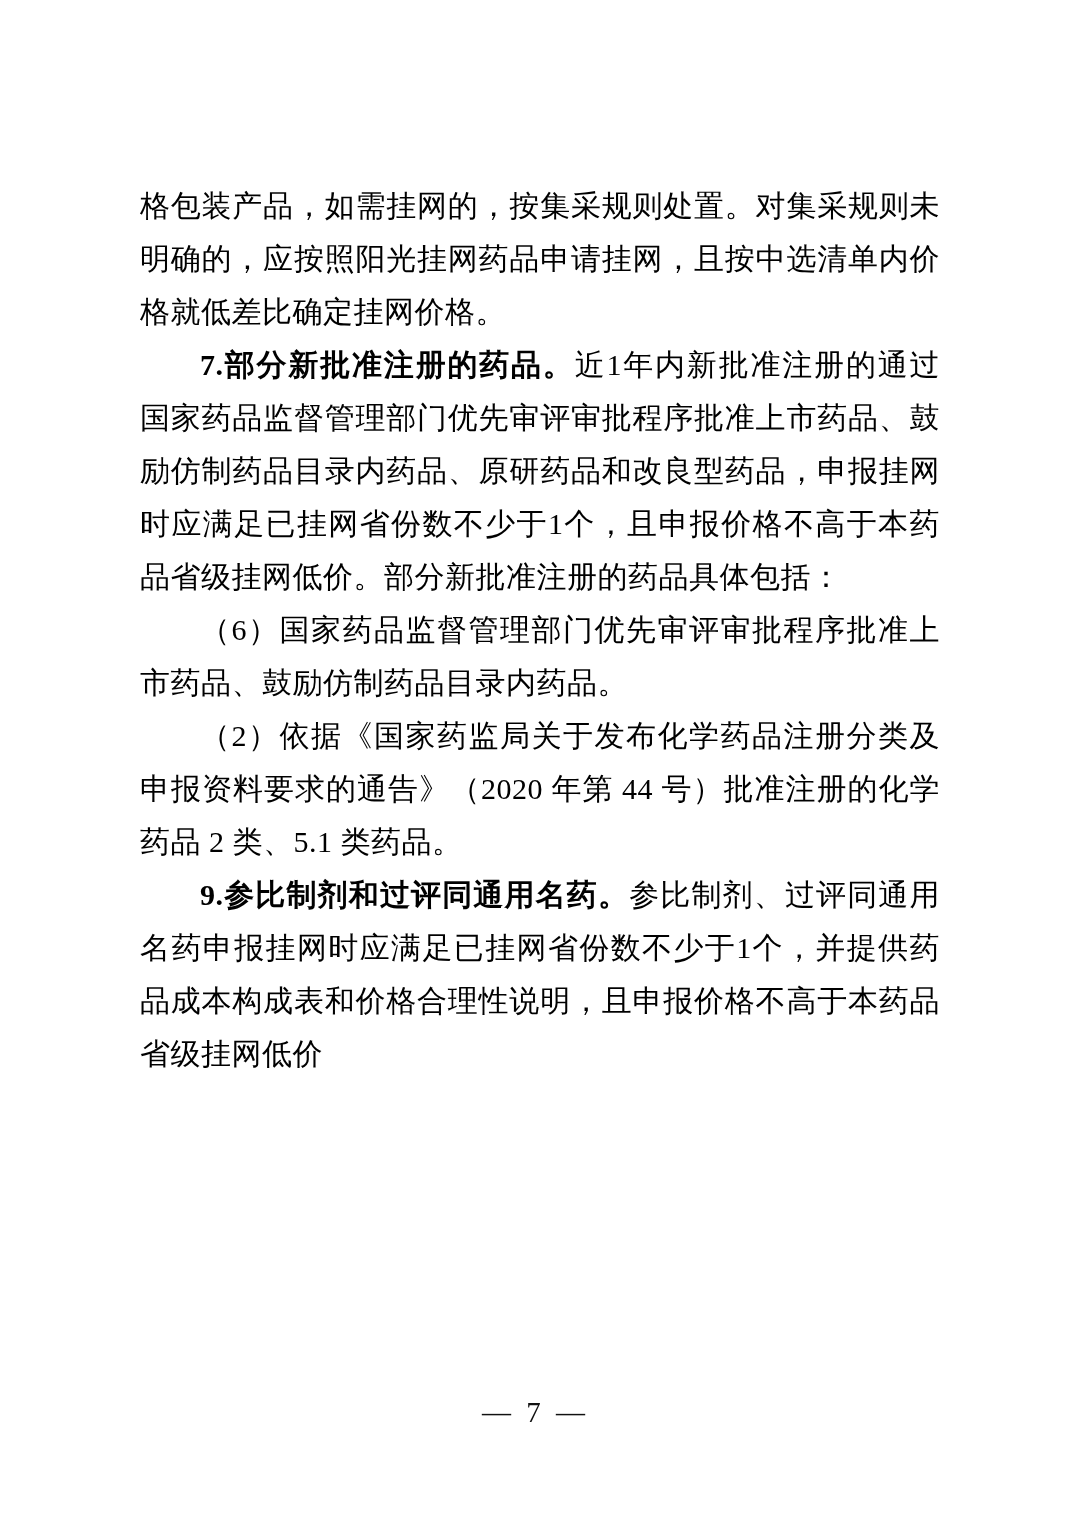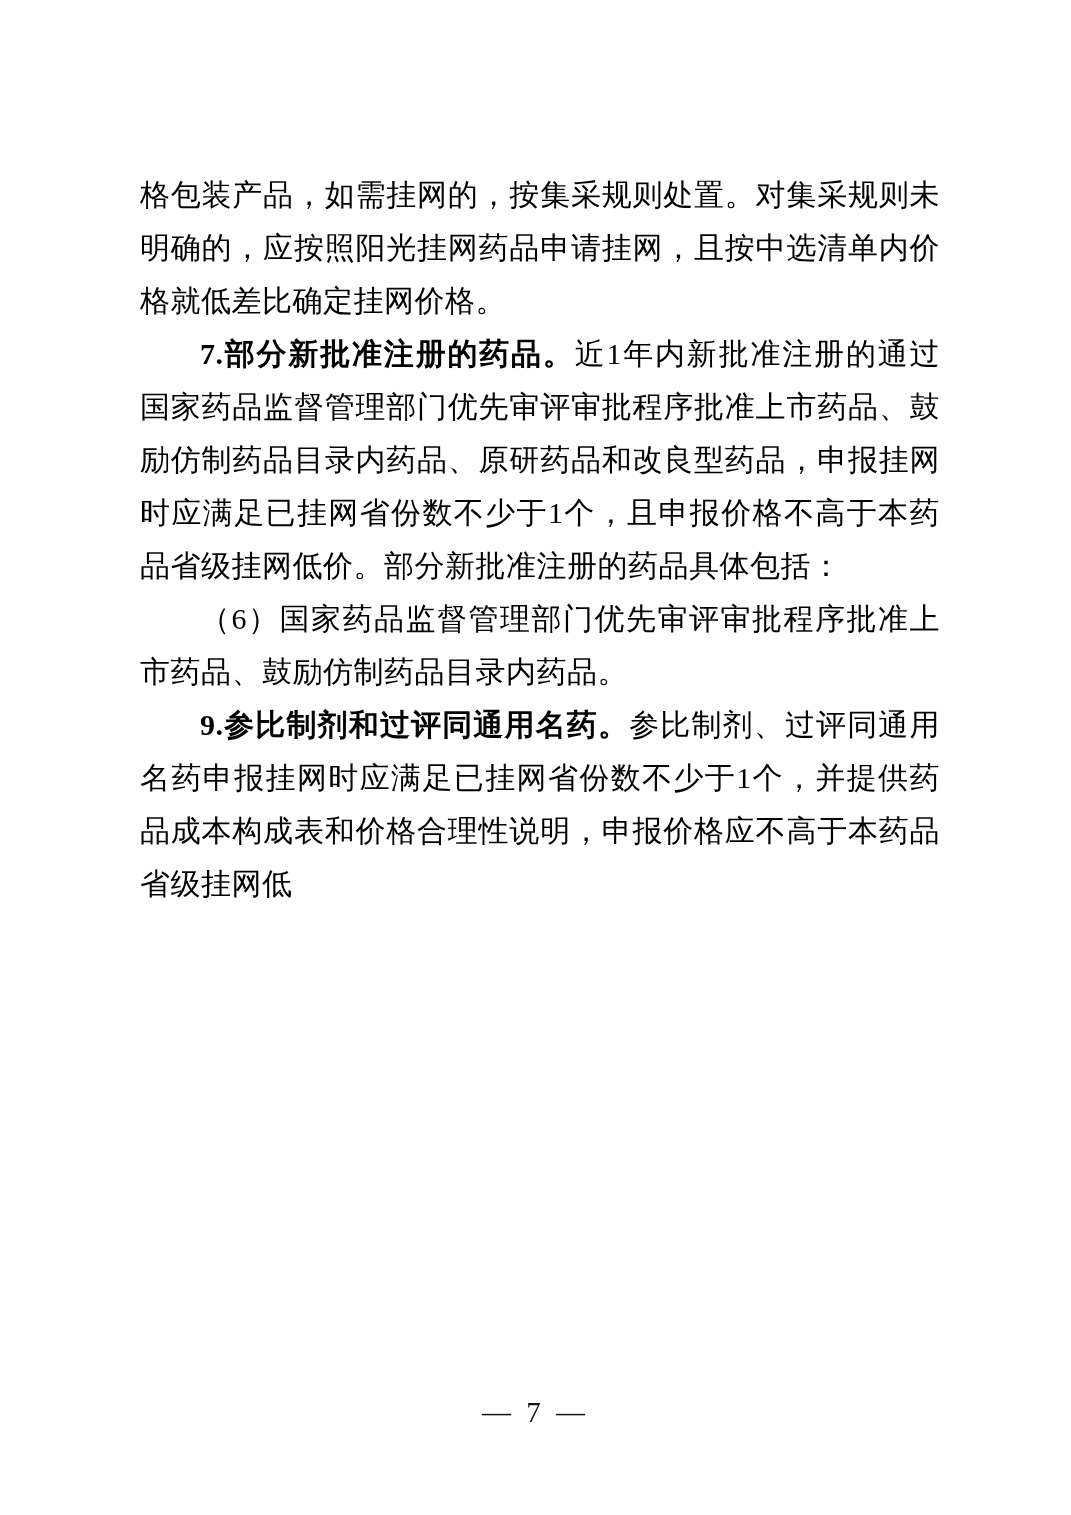--- a/index.html
+++ b/index.html
@@ -12,21 +12,21 @@
     width: 1071px;
     height: 1515px;
     background: #ffffff;
     overflow: hidden;
     font-family: "Liberation Serif", "DejaVu Serif", serif;
     color: #000000;
   }
   .doc-body {
     position: absolute;
     left: 140px;
-    top: 168px;
+    top: 179px;
     width: 800px;
   }
   .para {
     margin: 0;
     padding: 0;
     font-size: 30px;
     line-height: 53px;
     text-align: justify;
     text-align-last: left;
     text-justify: inter-character;
@@ -51,16 +51,17 @@
   }
 </style>
 </head>
 <body>
 
 <div class="page">
   <div class="doc-body" id="doc-body">
       <p class="para"><span class="run">格包装产品，如需挂网的，按集采规则处置。对集采规则未明确的，应按照阳光挂网药品申请挂网，且按中选清单内价格就低差比确定挂网价格。</span></p>
       <p class="para indent"><span class="run bold">7.部分新批准注册的药品。</span><span class="run">近1年内新批准注册的通过国家药品监督管理部门优先审评审批程序批准上市药品、鼓励仿制药品目录内药品、原研药品和改良型药品，申报挂网时应满足已挂网省份数不少于1个，且申报价格不高于本药品省级挂网低价。部分新批准注册的药品具体包括：</span></p>
       <p class="para indent"><span class="run">（6）国家药品监督管理部门优先审评审批程序批准上市药品、鼓励仿制药品目录内药品。</span></p>
-      <p class="para indent"><span class="run bold">9.参比制剂和过评同通用名药。</span><span class="run">参比制剂、过评同通用名药申报挂网时应满足已挂网省份数不少于1个，并提供药品成本构成表和价格合理性说明，申报价格应不高于本药品省级挂网低</span></p>
+      <p class="para indent"><span class="run">（2）依据《国家药监局关于发布化学药品注册分类及申报资料要求的通告》（2020 年第 44 号）批准注册的化学药品 2 类、5.1 类药品。</span></p>
+      <p class="para indent"><span class="run bold">9.参比制剂和过评同通用名药。</span><span class="run">参比制剂、过评同通用名药申报挂网时应满足已挂网省份数不少于1个，并提供药品成本构成表和价格合理性说明，且申报价格不高于本药品省级挂网低价</span></p>
     </div>
   <div class="footer">— 7 —</div>
 </div>
 
 </body></html>

